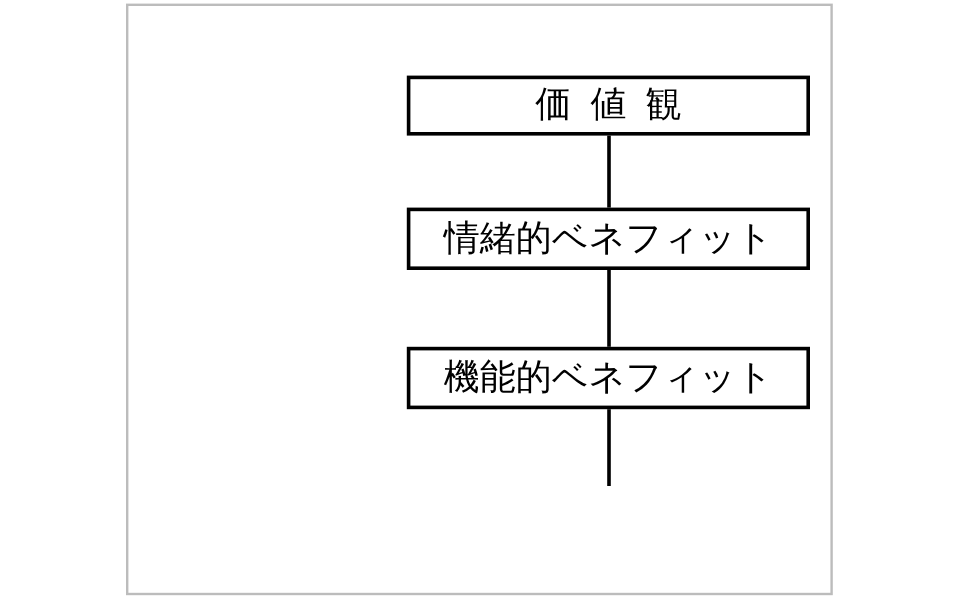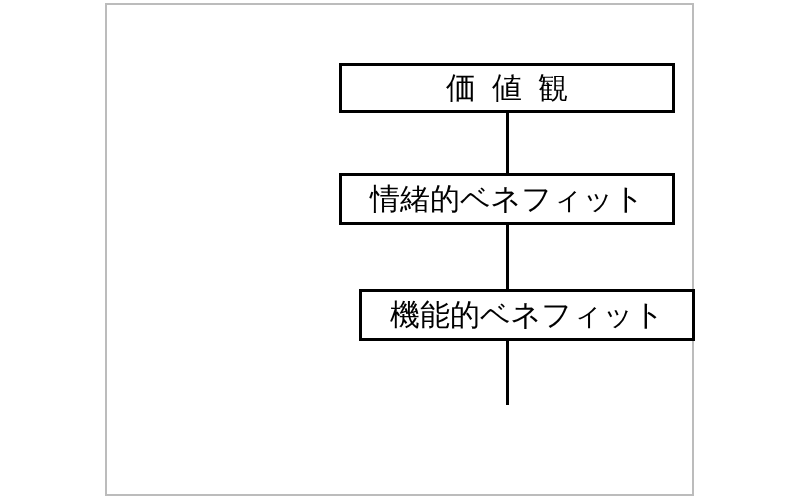--- a/index.html
+++ b/index.html
@@ -70,21 +70,21 @@
   .node-1 { top: 0px;   height: 50px; }
   .node-1 .node-label {
     letter-spacing: 16px;
     text-indent: 16px;
   }
 
   
   .node-2 { top: 110px; height: 52px; }
 
   
-  .node-3 { top: 226px; height: 52px; margin-left: 20px; }
+  .node-3 { top: 226px; height: 52px; }
 
   
   .node-4 { top: 340px; height: 50px; }
 
   
   .connector {
     position: absolute;
     left: 50%;
     width: 3px;
     margin-left: -1.5px;

